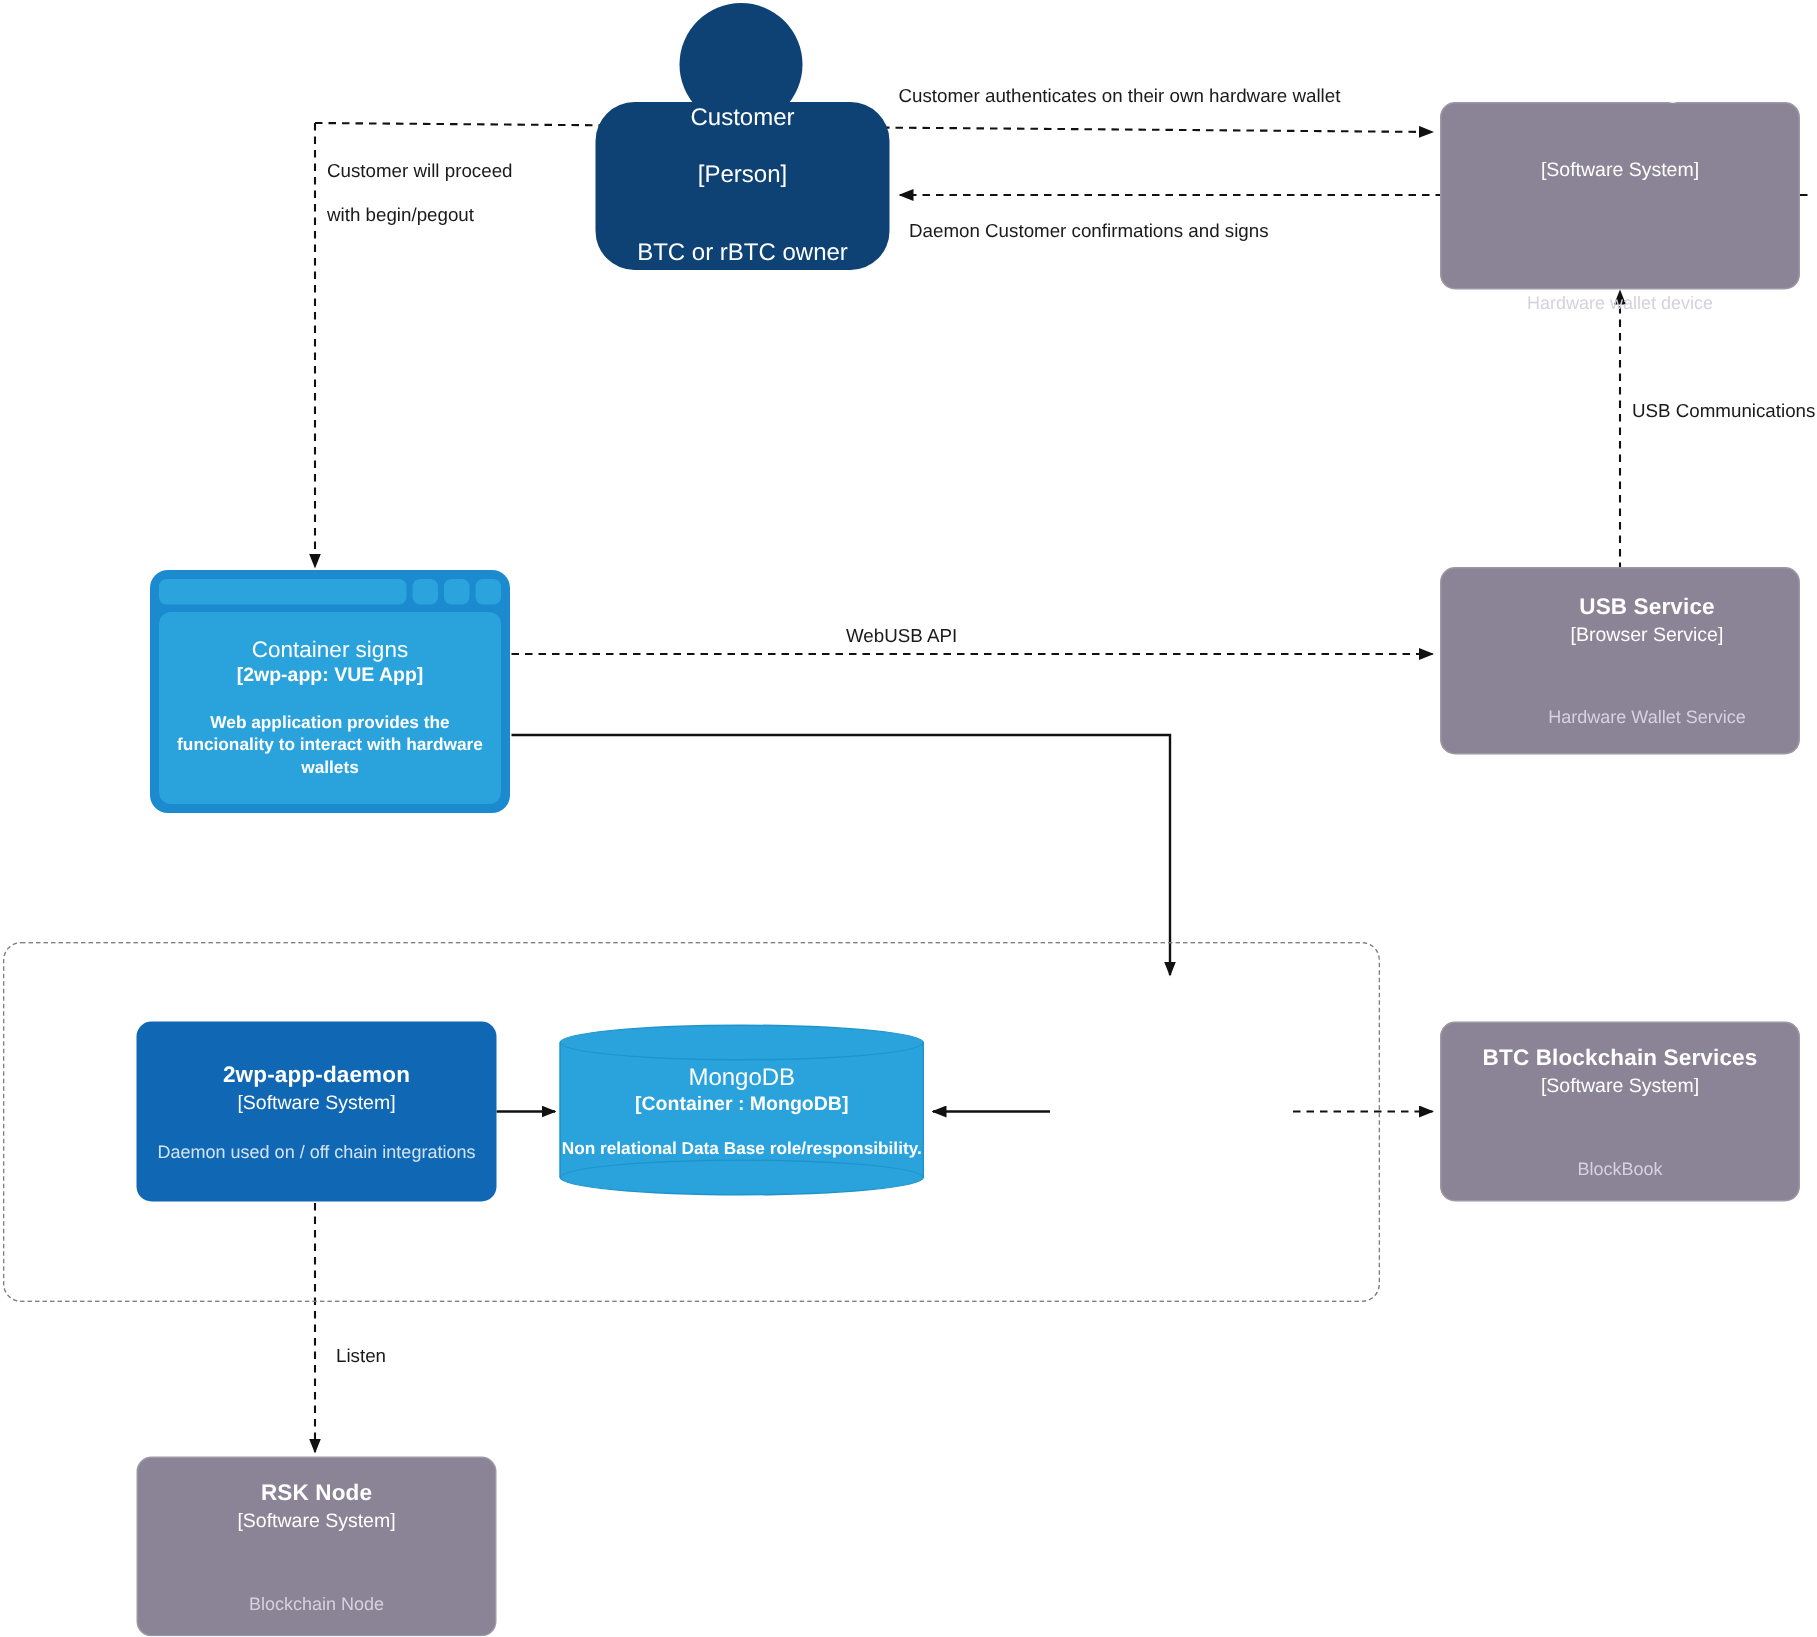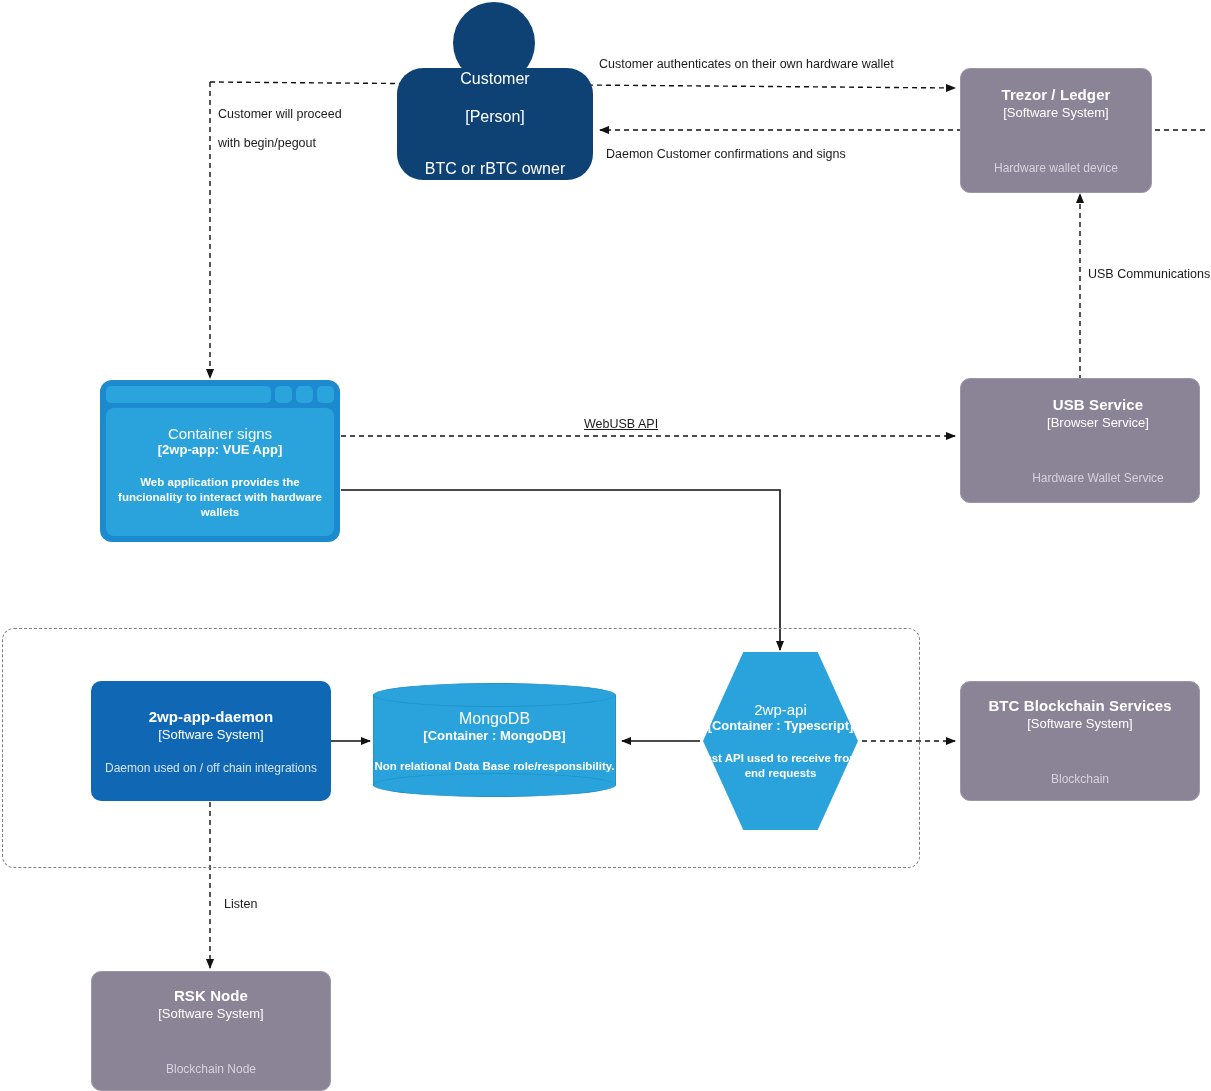--- a/index.html
+++ b/index.html
@@ -311,21 +311,21 @@
 
   <div class="person-wrap">
     <div class="person-head"></div>
     <div class="person-body">
       <div class="n-title">Customer</div>
       <div class="n-tech">[Person]</div>
       <div class="n-desc">BTC or rBTC owner</div>
     </div>
   </div>
 
-  <div class="node sys-box" style="left:960px; top:68px; width:192px; height:125px;">
+  <div class="node sys-box" style="left:960px; top:68px; width:240px; height:125px;gap:34px;">
     <div class="n-title">Trezor / Ledger</div>
     <div class="n-tech">[Software System]</div>
     <div class="n-desc">Hardware wallet device</div>
   </div>
 
   <div class="browser">
     <div class="browser-bar">
       <div class="browser-url"></div>
       <div class="browser-dot"></div>
       <div class="browser-dot"></div>
@@ -354,48 +354,40 @@
     <div class="cyl-body"></div>
     <div class="cyl-bottom"></div>
     <div class="cyl-top"></div>
     <div class="cyl-text">
       <div class="n-title">MongoDB</div>
       <div class="n-tech">[Container : MongoDB]</div>
       <div class="n-desc">Non relational Data Base role/responsibility.</div>
     </div>
   </div>
 
-  <div class="hex">
-    <div class="hex-shape"></div>
-    <div class="hex-text">
-      <div class="n-title">2wp-api</div>
-      <div class="n-tech">[Container : Typescript]</div>
-      <div class="n-desc">Rest API used to receive front-end requests</div>
-    </div>
-  </div>
 
   <div class="node sys-box" style="left:960px; top:681px; width:240px; height:120px;">
     <div class="n-title">BTC Blockchain Services</div>
     <div class="n-tech">[Software System]</div>
-    <div class="n-desc">Blockchain</div>
+    <div class="n-desc">BlockBook</div>
   </div>
 
   <div class="node sys-box" style="left:91px; top:971px; width:240px; height:120px;">
     <div class="n-title">RSK Node</div>
     <div class="n-tech">[Software System]</div>
     <div class="n-desc">Blockchain Node</div>
   </div>
 
   <div class="edge-label" style="left:599px; top:56px;">Customer authenticates on their own hardware wallet</div>
 
   <div class="edge-label" style="left:606px; top:146px;">Daemon Customer confirmations and signs</div>
 
   <div class="edge-label" style="left:218px; top:106px;">Customer will proceed</div>
 
   <div class="edge-label" style="left:218px; top:135px;">with begin/pegout</div>
 
-  <div class="edge-label" style="left:584px; top:416px;text-decoration:underline;">WebUSB API</div>
+  <div class="edge-label" style="left:564px; top:416px;">WebUSB API</div>
 
   <div class="edge-label" style="left:1088px; top:266px;">USB Communications</div>
 
   <div class="edge-label" style="left:224px; top:896px;">Listen</div>
 
 </div>
 
 </body></html>

